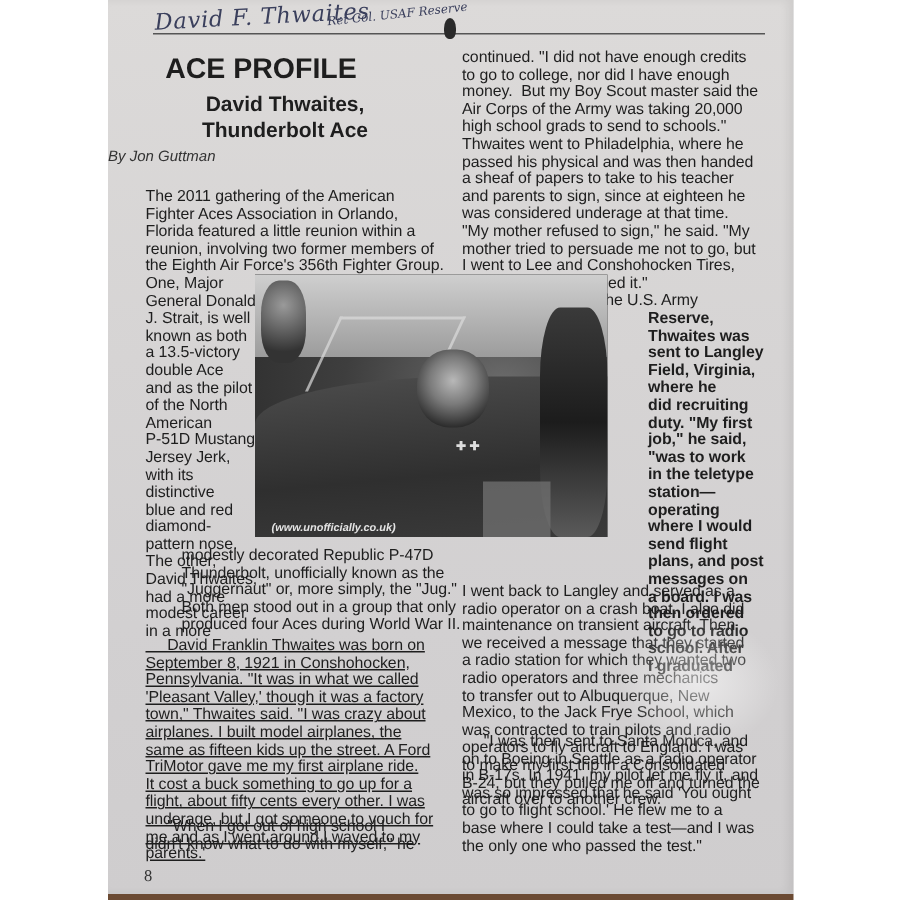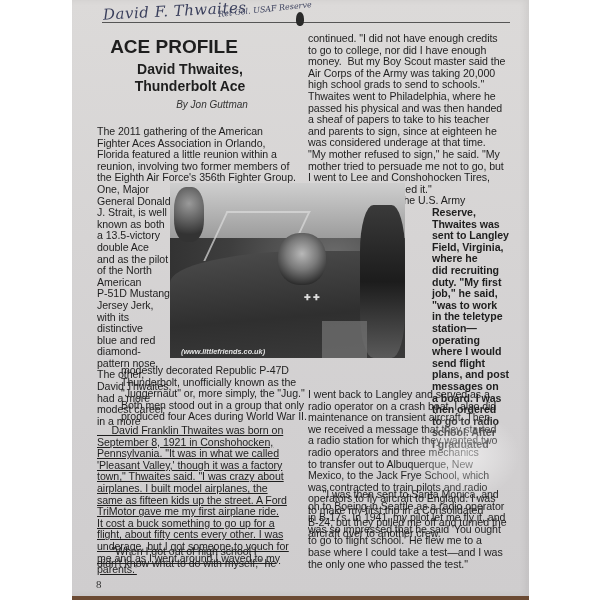--- a/index.html
+++ b/index.html
@@ -8,21 +8,21 @@
     background: linear-gradient(180deg, #dcdad9 0%, #d6d4d4 40%, #d2d0d1 70%, #cfcdce 100%);
     box-shadow: inset -4px 0 6px rgba(0,0,0,0.06); }
   .bottom-edge { position:absolute; left:72px; top:596px; width:457px; height:4px; background:#6b4a33; }
   .sig-line { position:absolute; left:102px; top:22px; width:408px; height:1px; background:#555; }
   .signature { position:absolute; left:103px; top:2px; font-family:"DejaVu Serif", serif; font-style:italic; font-size:15px; color:#3a3f5c; transform:rotate(-3deg); letter-spacing:0.5px; }
   .sig-rank { position:absolute; left:218px; top:5px; font-family:"DejaVu Serif", serif; font-style:italic; font-size:8px; color:#3a3f5c; transform:rotate(-6deg); }
   .emblem { position:absolute; left:296px; top:12px; width:8px; height:14px; background:#2a2a2a; border-radius:50% 50% 40% 40%; }
   .txt { position:absolute; color:#1e1e1e; font-size:10.6px; line-height:11.6px; white-space:pre; letter-spacing:-0.05px; }
   .kicker { position:absolute; left:56px; width:236px; text-align:center; top:36px; font-size:19px; font-weight:bold; color:#1e1e1e; }
   .headline { position:absolute; left:72px; width:236px; text-align:center; top:61px; font-size:14px; line-height:17px; font-weight:bold; color:#1e1e1e; white-space:pre; }
-  .byline { position:absolute; left:72px; width:236px; text-align:center; top:99px; font-size:10px; font-style:italic; color:#333;margin-left:22px; }
+  .byline { position:absolute; left:72px; width:236px; text-align:left; top:99px; font-size:10px; font-style:italic; color:#333; }
   .photo { position:absolute; left:170px; top:183px; width:235px; height:175px; overflow:hidden;
     background: radial-gradient(ellipse at 70% 40%, #6a6a6a 0%, #3e3e3e 45%, #262626 100%); }
   .photo .sky { position:absolute; left:0; top:0; width:100%; height:55px; background:linear-gradient(180deg,#cfcfcf,#9c9c9c); }
   .photo .canopy { position:absolute; left:45px; top:28px; width:80px; height:48px; border:2px solid #dcdcdc; border-bottom:none; transform:skewX(-25deg); opacity:0.7; }
   .photo .fuselage { position:absolute; left:0; top:68px; width:235px; height:107px; background:linear-gradient(175deg,#4d4d4d,#2f2f2f 60%,#3a3a3a); border-top-left-radius:60% 30%; }
   .photo .pilot { position:absolute; left:108px; top:50px; width:48px; height:52px; border-radius:45%; background:radial-gradient(circle at 50% 40%, #b8b8b8 0%, #7a7a7a 40%, #2a2a2a 80%); }
   .photo .man-left { position:absolute; left:4px; top:4px; width:30px; height:55px; border-radius:40%; background:radial-gradient(circle at 50% 30%, #9a9a9a, #333 75%); }
   .photo .man-right { position:absolute; left:190px; top:22px; width:45px; height:153px; border-radius:30%; background:linear-gradient(180deg,#3a3a3a,#1c1c1c 50%,#5a5a5a); }
   .photo .patch { position:absolute; left:152px; top:138px; width:45px; height:37px; background:#6e6e6e; opacity:0.8; }
   .photo .crosses { position:absolute; left:134px; top:110px; color:#ddd; font-size:8px; font-weight:bold; }
@@ -154,18 +154,18 @@
 
 <div class="photo">
   <div class="sky"></div>
   <div class="man-left"></div>
   <div class="canopy"></div>
   <div class="fuselage"></div>
   <div class="pilot"></div>
   <div class="man-right"></div>
   <div class="patch"></div>
   <div class="crosses">✚ ✚</div>
-  <div class="credit">(www.littlefriends.co.uk)</div>
+  <div class="credit">(www.unofficially.co.uk)</div>
 </div>
 
 <div class="glare"></div>
 
 <div class="page-num">8</div>
 
 </body></html>

